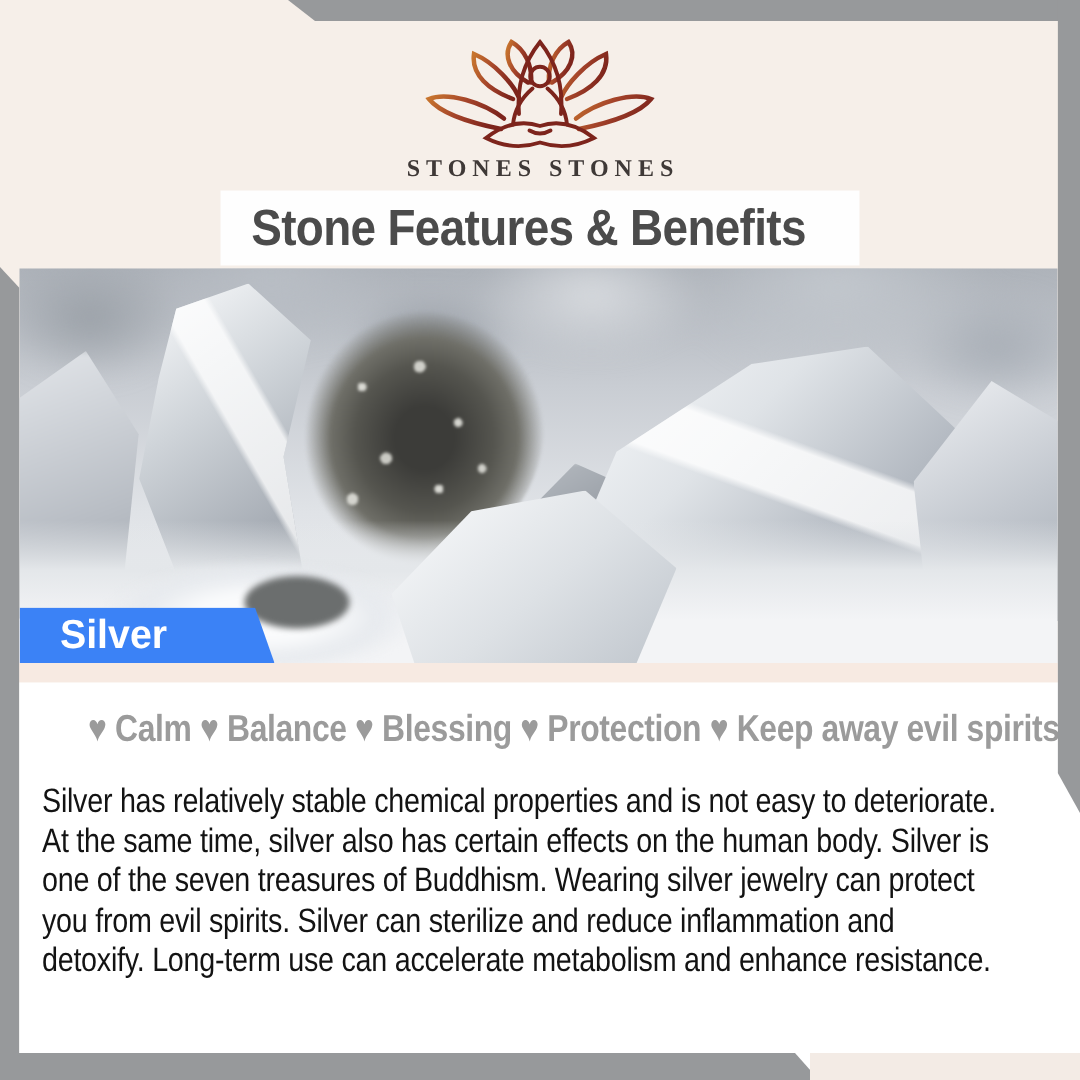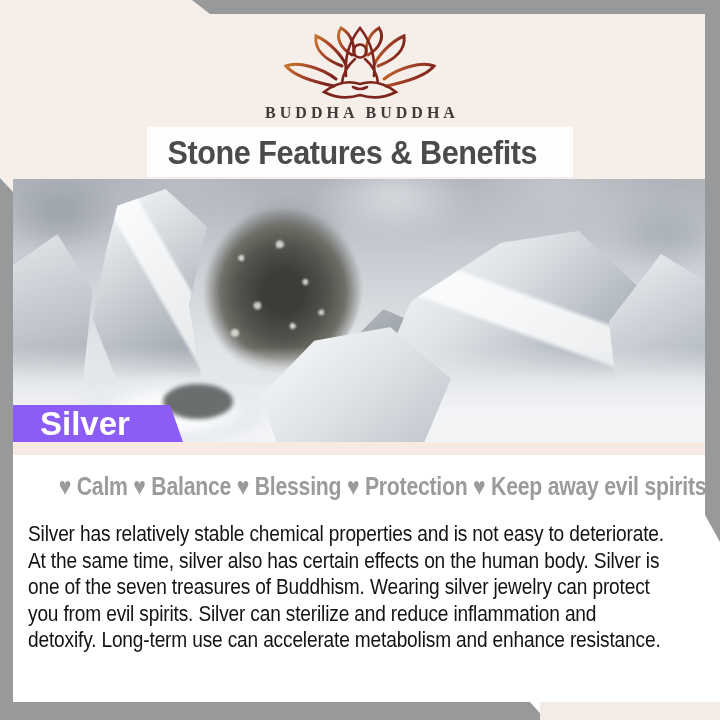--- a/index.html
+++ b/index.html
@@ -89,22 +89,22 @@
     clip-path:polygon(0 60%,28% 12%,68% 0,100% 45%,86% 100%,8% 100%);
     background:linear-gradient(140deg,#fbfcfd,#dde1e5 55%,#bfc5cc);}
   .rock-fg-dark{left:150px;top:205px;width:70px;height:35px;filter:blur(2px);
     border-radius:50%;background:#6b6e6e;}
   .rock-fg-leftwhite{left:55px;top:195px;width:210px;height:75px;filter:blur(3px);
     border-radius:50%;background:radial-gradient(closest-side,#fafbfc 40%,#e7eaee 75%,transparent);}
 
   
   .badge{left:13px;top:405px;width:185px;height:37px;
     clip-path:polygon(0 0,157px 0,170px 100%,0 100%);
-    background:#8b5cf6;color:#ffffff;
-    font-size:34px;font-weight:bold;line-height:36px;
+    background:#3b82f6;color:#ffffff;
+    font-size:27px;font-weight:bold;line-height:36px;
     padding-left:0;}
   .badge span{display:inline-block;margin-left:27px;transform:scaleX(.97);transform-origin:left;}
   .photo-cream-strip{left:13px;top:442px;width:692px;height:13px;background:#f7eae2;}
 
   
   .white-section{left:0;top:455px;width:720px;height:265px;background:#ffffff;}
 
   .benefits-line{left:0;top:472px;width:720px;text-align:center;color:#9b9b9b;}
   .benefits-line span{display:inline-block;transform:scaleX(.85);transform-origin:center;
     font-size:25px;font-weight:bold;white-space:nowrap;letter-spacing:-0.3px;}
@@ -141,21 +141,21 @@
       <g stroke="#7d241c" stroke-width="2.6" stroke-linecap="round" fill="none">
         <path d="M66,52 C64,30 72,14 80,4 C88,14 96,30 94,52"></path>
         <circle cx="80" cy="27" r="6.5"></circle>
         <path d="M75,35 C68,41 63,49 62,59"></path>
         <path d="M85,35 C92,41 97,49 98,59"></path>
         <path d="M44,68 Q62,54 80,60 Q98,54 116,68 Q98,77 80,71 Q62,77 44,68 Z"></path>
         <path d="M73,63 q7,4 14,0"></path>
       </g>
     </svg>
   </div>
-  <div class="abs brand-name">BUDDHA BUDDHA</div>
+  <div class="abs brand-name">STONES STONES</div>
 
   <div class="abs banner">
     <span class="banner-text">Stone Features &amp; Benefits</span>
   </div>
 
   <div class="abs photo">
     <div class="ph ph-blur"></div>
     <div class="ph rock-farleft"></div>
     <div class="ph rock-tall-left"></div>
     <div class="ph rock-dark"></div>

